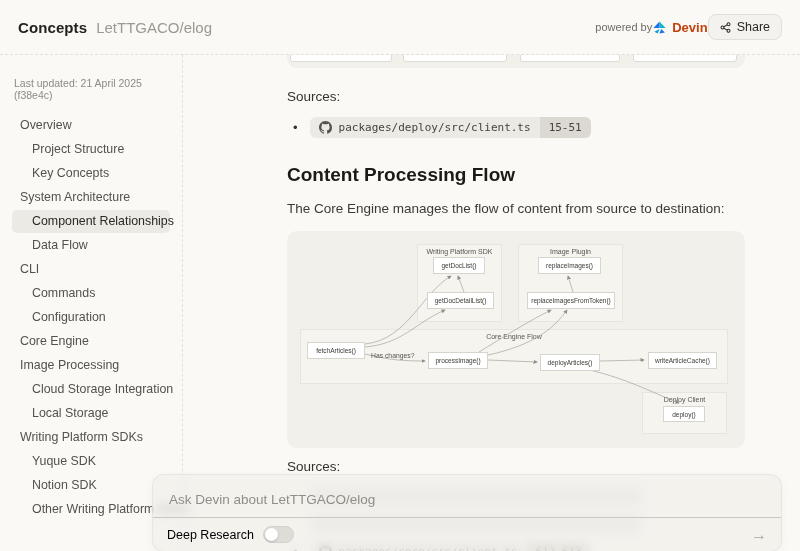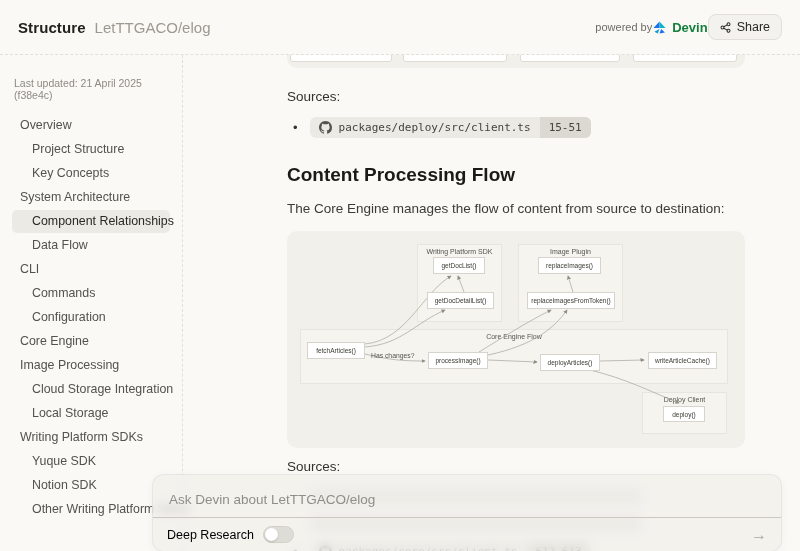--- a/index.html
+++ b/index.html
@@ -11,21 +11,21 @@
   }
 
   
   .header{position:absolute;top:0;left:0;right:0;height:55px;display:flex;align-items:center;
     justify-content:space-between;padding:0 18px;border-bottom:1px dashed #E2E0DA;background:#FAF9F5;z-index:6;}
   .brand-row{display:flex;align-items:baseline;gap:9px;}
   .brand{font-size:15px;font-weight:700;color:#23221E;letter-spacing:.1px;}
   .repo{font-size:15px;color:#9B9990;}
   .header-right{display:flex;align-items:center;gap:0;}
   .powered{font-size:11px;color:#6E6C66;}
-  .devin{display:flex;align-items:center;gap:5px;font-size:13px;font-weight:600;color:#15803d;}
+  .devin{display:flex;align-items:center;gap:5px;font-size:13px;font-weight:600;color:#c2410c;}
   .share-btn{display:flex;align-items:center;gap:6px;font-size:12.5px;color:#2B2A26;background:#F3F2EE;
     border:1px solid #E1DFD8;border-radius:8px;padding:5px 11px;cursor:pointer;}
 
   
   .sidebar{position:absolute;top:55px;left:0;width:183px;bottom:0;border-right:1px dashed #E2E0DA;
     padding:22px 12px 0;background:#FAF9F5;z-index:2;}
   .updated{font-size:10.5px;color:#8D8B83;margin:0 0 13px 2px;}
   .nav-item{font-size:12.4px;line-height:15px;color:#53524C;padding:4px 8px;border-radius:5px;
     margin-bottom:1px;cursor:pointer;white-space:nowrap;}
   .nav-item.sub{padding-left:20px;}
@@ -77,21 +77,21 @@
     background:#FFFFFF;box-shadow:0 1px 2px rgba(0,0,0,0.18);}
   .submit-arrow{margin-left:auto;color:#A9A7A0;font-size:16px;line-height:1;cursor:pointer;}
 
   svg{display:block;}
 </style>
 </head>
 <body>
 
 <div class="header">
   <div class="brand-row">
-    <span class="brand">Structure</span>
+    <span class="brand">Concepts</span>
     <span class="repo">LetTTGACO/elog</span>
   </div>
   <div class="header-right">
     <span class="powered">powered by</span>
     <span class="devin">
       <span>
         <svg width="15" height="15" viewBox="0 0 16 16">
           <path d="M1.5 8.5 L8 1.5 L8 8.5 Z" fill="#1D6FF2"></path>
           <path d="M8 1.5 L14.5 8.5 L8 8.5 Z" fill="#12B3C7"></path>
           <path d="M2.5 12.5 L8 9.5 L6.2 14.3 Z" fill="#0F9FD8"></path>

